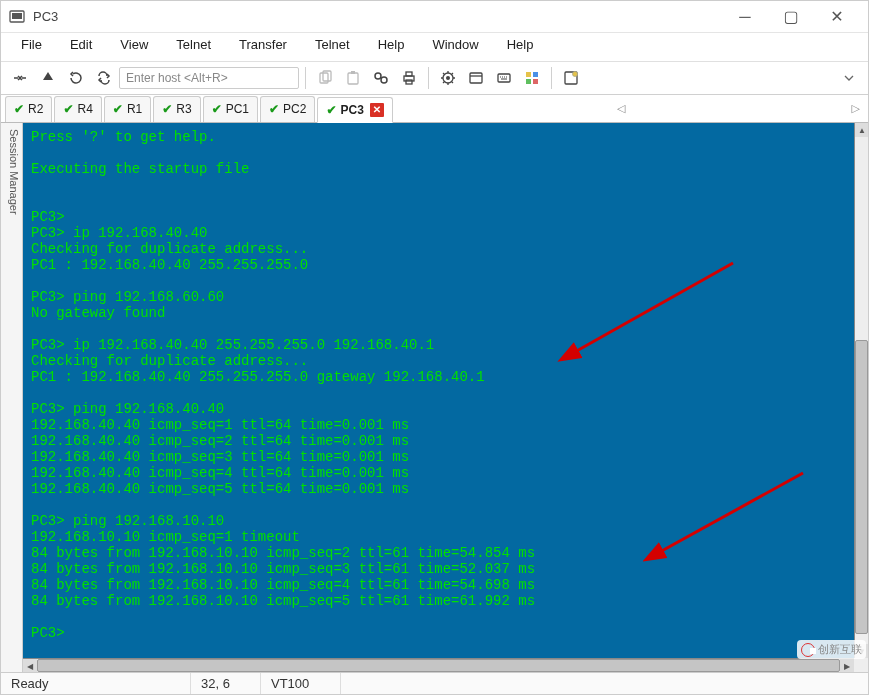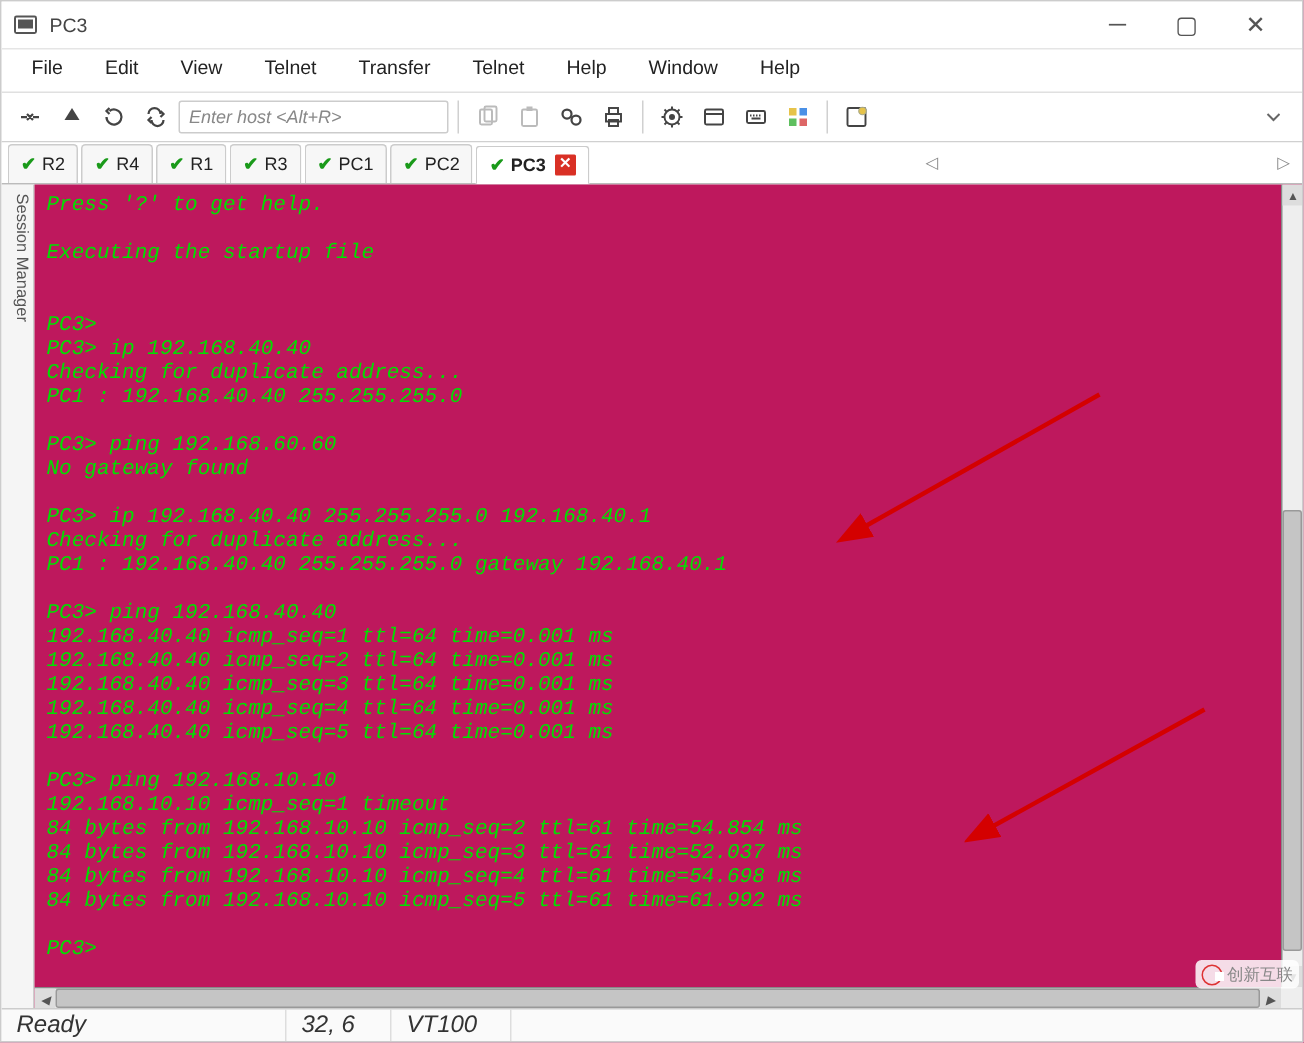--- a/index.html
+++ b/index.html
@@ -5,42 +5,42 @@
 * { margin: 0; padding: 0; box-sizing: border-box; font-family: "Segoe UI", Tahoma, sans-serif; }
 body { width: 869px; height: 695px; background: #fff; overflow: hidden; position: relative; border: 1px solid #ccc; }
 .titlebar { height: 32px; display: flex; align-items: center; padding: 0 8px; background: #fff; border-bottom: 1px solid #e5e5e5; }
 .titlebar .app-icon { width: 16px; height: 16px; margin-right: 8px; display:inline-flex; }
 .titlebar .title { font-size: 13px; color: #444; flex: 0 0 auto; }
 .titlebar .spacer { flex: 1; }
 .win-controls { display: flex; }
 .win-btn { width: 46px; height: 32px; display: flex; align-items: center; justify-content: center; color: #555; }
 .menubar { height: 28px; display: flex; padding: 0 6px; font-size: 13px; color: #222; }
 .menubar .menu-item { padding: 4px 14px; cursor: default; }
-.toolbar { height: 34px; display: flex; align-items: center; padding: 0 6px; border-top: 1px solid #e0e0e0; border-bottom: 1px solid #d0d0d0; gap: 2px; position: relative; font-style: italic; }
+.toolbar { height: 34px; display: flex; align-items: center; padding: 0 6px; border-top: 1px solid #e0e0e0; border-bottom: 1px solid #d0d0d0; gap: 2px; position: relative; }
 .tool-btn { width: 26px; height: 26px; display: flex; align-items: center; justify-content: center; color: #444; border: 1px solid transparent; border-radius: 2px; }
 .tool-btn.dim { color: #bbb; }
 .tool-sep { width: 1px; height: 22px; background: #d0d0d0; margin: 0 4px; }
 .host-box { width: 180px; height: 22px; border: 1px solid #ccc; border-radius: 2px; padding: 0 6px; display: flex; align-items: center; color: #888; font-size: 12px; }
 .tabbar { height: 28px; display: flex; align-items: center; border-bottom: 1px solid #bbb; padding: 0 4px; background: #fff; position: relative; }
 .tab { display: flex; align-items: center; padding: 0 8px; height: 26px; border: 1px solid #ccc; border-bottom: none; margin-right: 2px; border-radius: 3px 3px 0 0; font-size: 12px; color: #222; cursor: default; background: #f7f7f7; }
 .tab.active { font-weight: bold; background: #fff; border-bottom: 1px solid #fff; position: relative; top: 1px; }
 .tab .check { color: #1a9a1a; margin-right: 4px; font-weight: bold; }
 .tab .close { width: 14px; height: 14px; background: #d93025; color: #fff; font-size: 10px; line-height: 14px; text-align: center; margin-left: 6px; border-radius: 1px; }
 .main { display: flex; height: calc(100% - 32px - 28px - 34px - 28px - 22px); }
 .sidebar { width: 22px; border-right: 1px solid #ccc; background: #f5f5f5; writing-mode: vertical-rl; text-orientation: mixed; font-size: 11px; color: #555; padding: 6px 2px; text-align: left; }
-.terminal-wrap { flex: 1; position: relative; background: #be185d; overflow: hidden; font-style: italic; }
+.terminal-wrap { flex: 1; position: relative; background: #0369a1; overflow: hidden; }
 .terminal { padding: 6px 8px; font-family: "Consolas", "Courier New", monospace; font-size: 14px; line-height: 16px; color: #00e000; white-space: pre; position: absolute; top: 0; left: 0; right: 14px; bottom: 14px; overflow: hidden; }
 .vscroll { position: absolute; right: 0; top: 0; bottom: 14px; width: 14px; background: #eee; border-left: 1px solid #888; display: flex; flex-direction: column; }
 .hscroll { position: absolute; left: 0; right: 14px; bottom: 0; height: 14px; background: #eee; border-top: 1px solid #888; display: flex; }
 .scroll-arrow { width: 14px; height: 14px; background: #ddd; display: flex; align-items: center; justify-content: center; font-size: 8px; color: #555; }
 .scroll-thumb-v { width: 14px; background: #c5c5c5; border: 1px solid #999; border-radius: 2px; }
 .scroll-thumb-h { height: 14px; background: #c5c5c5; border: 1px solid #999; border-radius: 2px; }
 .scroll-track { flex: 1; position: relative; }
 .corner { position: absolute; right: 0; bottom: 0; width: 14px; height: 14px; background: #eee; }
-.statusbar { height: 22px; display: flex; align-items: center; border-top: 1px solid #ccc; font-size: 16px; color: #333; background: #fafafa; font-style: italic; }
+.statusbar { height: 22px; display: flex; align-items: center; border-top: 1px solid #ccc; font-size: 13px; color: #333; background: #fafafa; }
 .statusbar .cell { padding: 0 10px; border-right: 1px solid #ddd; height: 100%; display: flex; align-items: center; }
 .statusbar .cell:first-child { flex: 0 0 190px; }
 .arrow-overlay { position: absolute; pointer-events: none; z-index: 10; }
 .tabbar .nav-arrow { margin-left: auto; color: #888; font-size: 11px; padding: 0 4px; }
 .watermark { position: absolute; right: 2px; bottom: 35px; font-size: 11px; color: #888; background: rgba(255,255,255,0.85); padding: 2px 4px; border-radius: 4px; display:flex; align-items:center; gap:3px;}
 .watermark .c-icon { display:inline-flex; width:14px; height:14px; border:1.5px solid #d33; border-radius:50%; position:relative;}
 .watermark .c-icon::after{content:""; position:absolute; right:-2px; top:4px; width:6px; height:6px; background:#fff;}
 </style>
 </head>
 <body>

